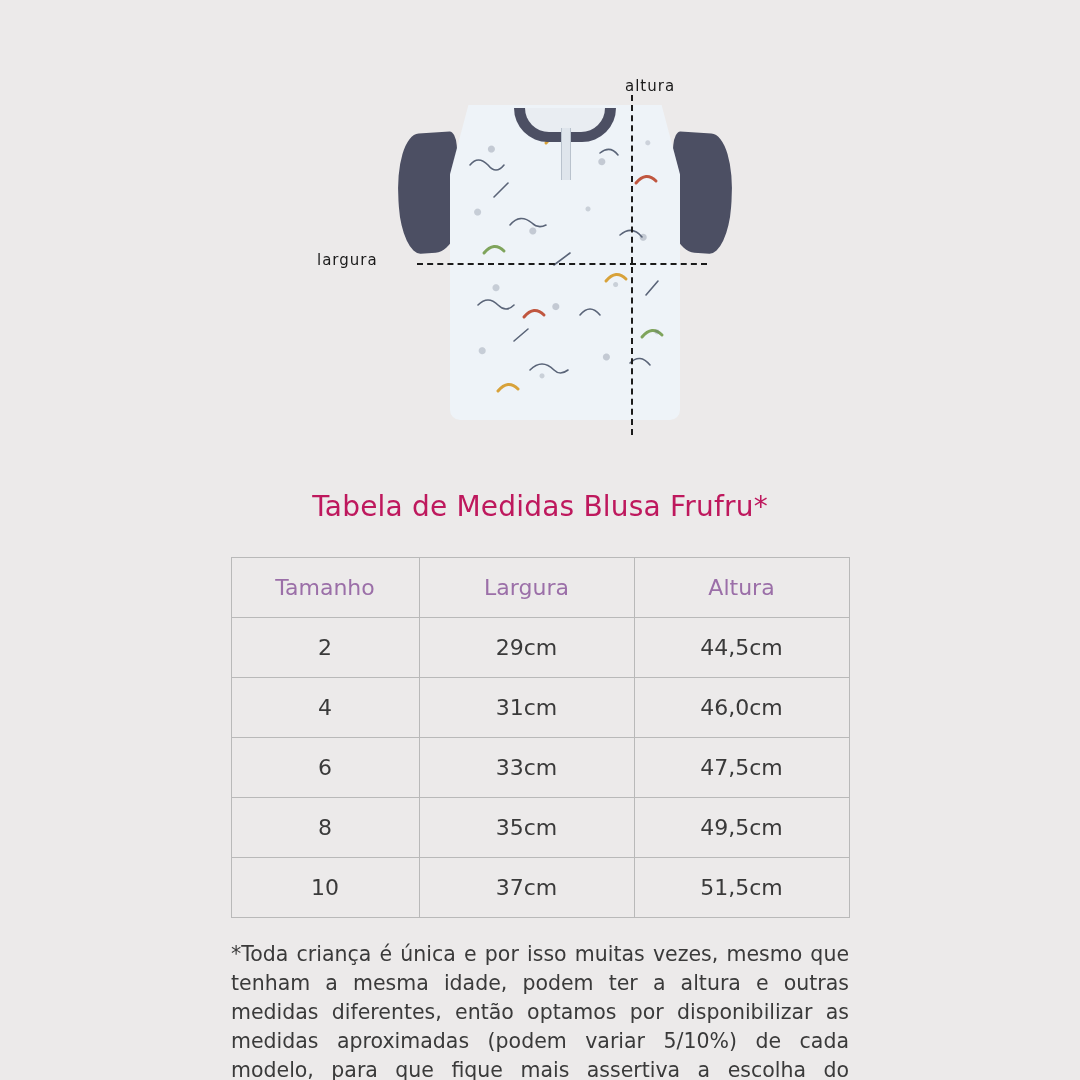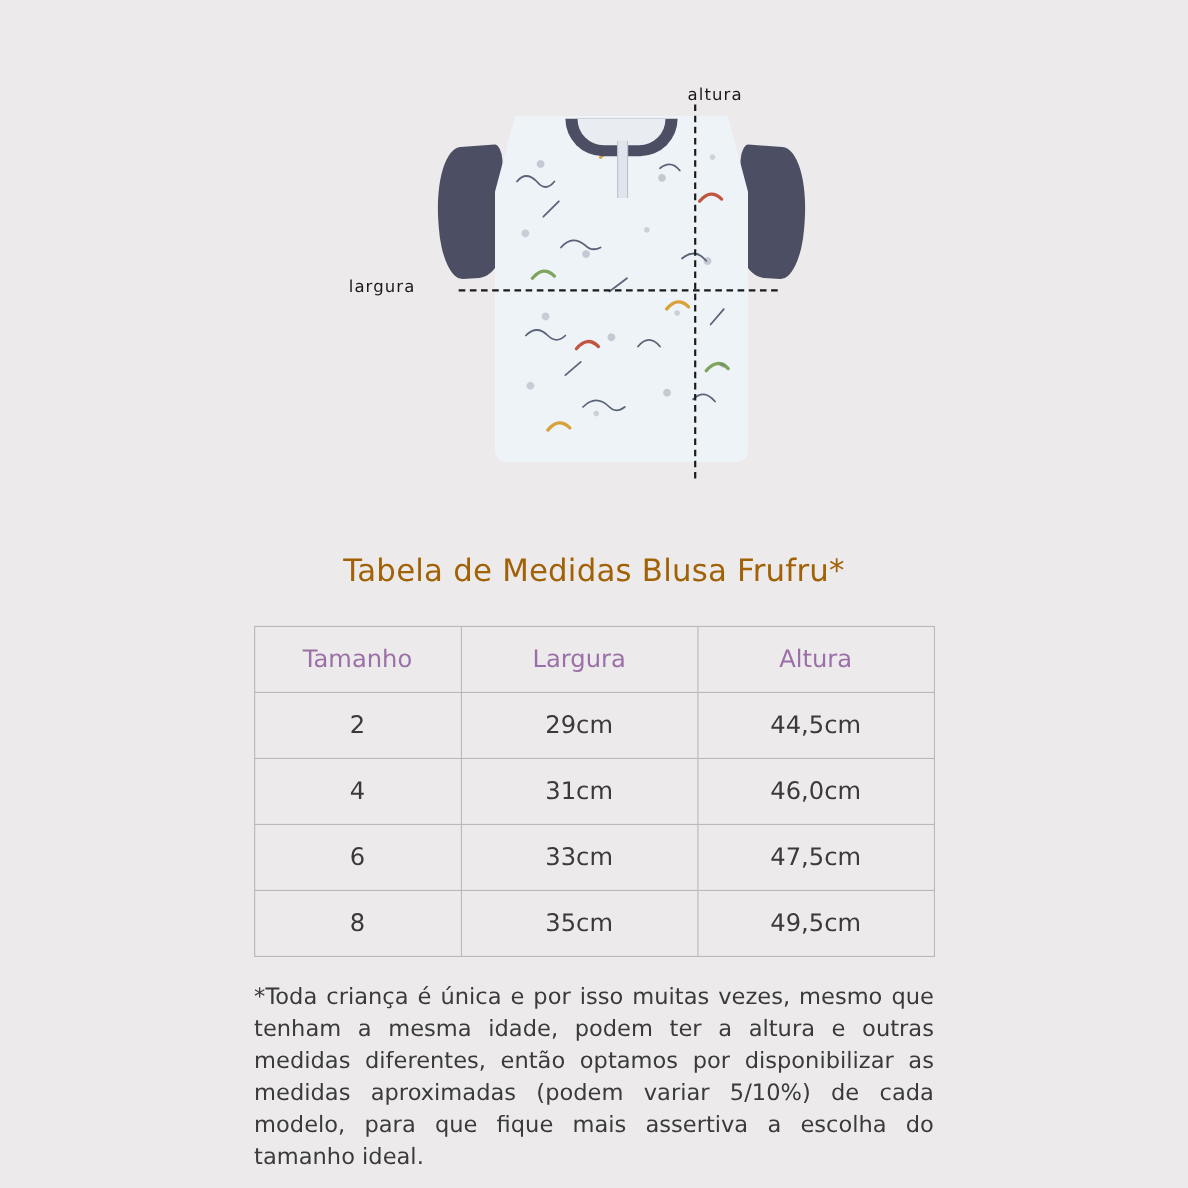--- a/index.html
+++ b/index.html
@@ -146,24 +146,24 @@
     font-size: 15px;
     letter-spacing: 1px;
   }
   .label-altura { left: 230px; top: -18px; }
   .label-largura { left: -78px; top: 156px; }
 
   
   .title {
     text-align: center;
     font-size: 28px;
-    color: #a16207;
+    color: #be185d;
     font-family: "DejaVu Sans", sans-serif;
     letter-spacing: .2px;
-    margin-top: 32px;
+    margin-top: 20px;
   }
 
   
   table.size-table {
     border-collapse: collapse;
     margin: 34px auto 0 auto;
     width: 618px;
     table-layout: fixed;
   }
   table.size-table th,
@@ -275,18 +275,23 @@
       <tr>
         <td>6</td>
         <td>33cm</td>
         <td>47,5cm</td>
       </tr>
       <tr>
         <td>8</td>
         <td>35cm</td>
         <td>49,5cm</td>
       </tr>
+      <tr>
+        <td>10</td>
+        <td>37cm</td>
+        <td>51,5cm</td>
+      </tr>
     </tbody>
   </table>
 
   <div class="footnote">*Toda criança é única e por isso muitas vezes, mesmo que tenham a mesma idade, podem ter a altura e outras medidas diferentes, então optamos por disponibilizar as medidas aproximadas (podem variar 5/10%) de cada modelo, para que fique mais assertiva a escolha do tamanho ideal.</div>
 
 </div>
 
 </body></html>

